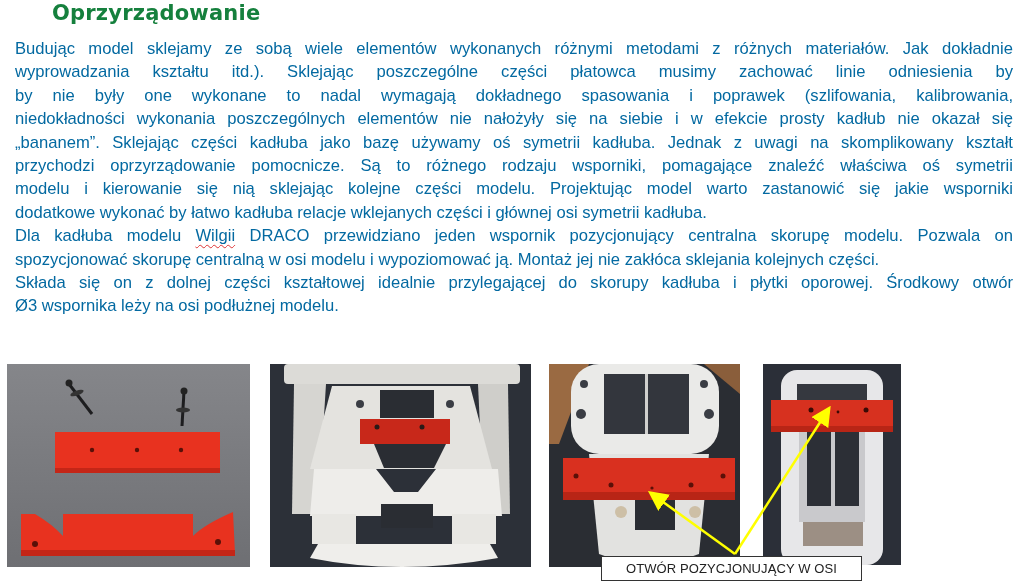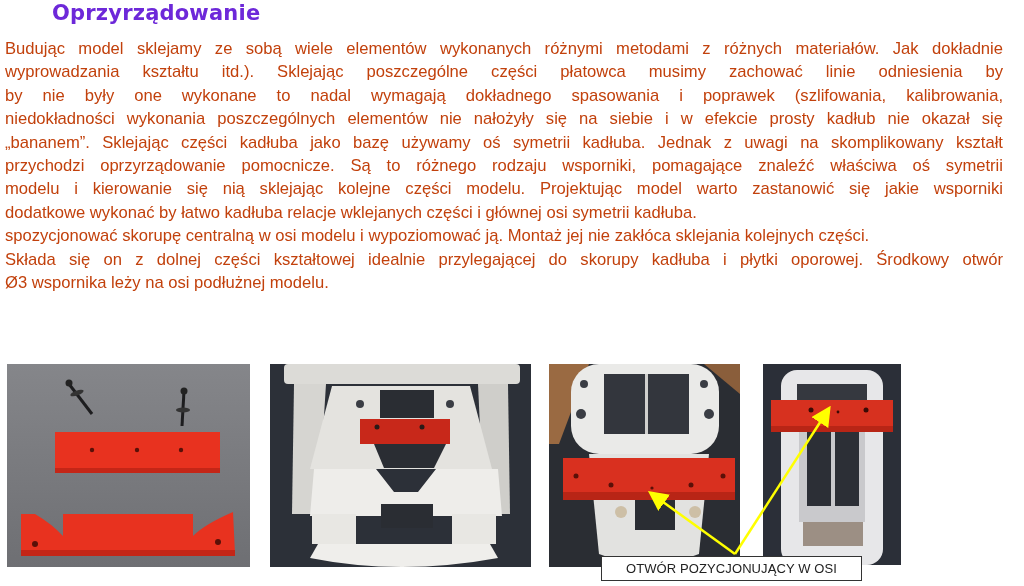--- a/index.html
+++ b/index.html
@@ -1,18 +1,18 @@
 <!DOCTYPE html>
 <html><head>
 <meta charset="utf-8">
 <style>
   html, body { margin:0; padding:0; background:#ffffff; }
   body { width:1024px; height:586px; position:relative; overflow:hidden; font-family:"Liberation Sans", "DejaVu Sans", sans-serif; color:#111; }
-  .title { position:absolute; left:52px; top:1px; font-family:"DejaVu Sans", sans-serif; font-weight:bold; font-size:21px; letter-spacing:0.2px; color:#6d28d9; }
-  .body-text { position:absolute; left:5px; top:37px; width:998px; font-family:"Liberation Sans", sans-serif; font-size:16.6px; line-height:23.4px; color:#c2410c; }
+  .title { position:absolute; left:52px; top:1px; font-family:"DejaVu Sans", sans-serif; font-weight:bold; font-size:21px; letter-spacing:0.2px; color:#15803d; }
+  .body-text { position:absolute; left:15px; top:37px; width:998px; font-family:"Liberation Sans", sans-serif; font-size:16.6px; line-height:23.4px; color:#0369a1; }
   .line { display:block; white-space:nowrap; text-align:justify; text-align-last:justify; }
   .line.last { text-align-last:left; }
   .squiggle { text-decoration: underline wavy #d33; text-decoration-thickness:1px; text-underline-offset:3px; }
   .photo { position:absolute; overflow:hidden; }
   #photo1 { left:7px; top:364px; width:243px; height:203px; background:#7b7c80; }
   #photo2 { left:270px; top:364px; width:261px; height:203px; background:#2c3038; }
   #photo3 { left:549px; top:364px; width:191px; height:203px; background:#2a2d33; }
   #photo4 { left:763px; top:364px; width:138px; height:201px; background:#2b2f38; }
   .callout { position:absolute; left:601px; top:556px; width:259px; height:23px; border:1px solid #333; background:#fff; font-family:"Liberation Sans", sans-serif; font-size:13px; text-align:center; line-height:23px; color:#222; letter-spacing:0.1px; }
   svg { display:block; }
@@ -25,20 +25,21 @@
 
 <div class="body-text">
   <span class="line">Budując model sklejamy ze sobą wiele elementów wykonanych różnymi metodami z różnych materiałów. Jak dokładnie</span>
   <span class="line">wyprowadzania kształtu itd.). Sklejając poszczególne części płatowca musimy zachować linie odniesienia by</span>
   <span class="line">by nie były one wykonane to nadal wymagają dokładnego spasowania i poprawek (szlifowania, kalibrowania,</span>
   <span class="line">niedokładności wykonania poszczególnych elementów nie nałożyły się na siebie i w efekcie prosty kadłub nie okazał się</span>
   <span class="line">„bananem”. Sklejając części kadłuba jako bazę używamy oś symetrii kadłuba. Jednak z uwagi na skomplikowany kształt</span>
   <span class="line">przychodzi oprzyrządowanie pomocnicze. Są to różnego rodzaju wsporniki, pomagające znaleźć właściwa oś symetrii</span>
   <span class="line">modelu i kierowanie się nią sklejając kolejne części modelu. Projektując model warto zastanowić się jakie wsporniki</span>
   <span class="line last">dodatkowe wykonać by łatwo kadłuba relacje wklejanych części i głównej osi symetrii kadłuba.</span>
+  <span class="line"><span>Dla kadłuba modelu </span><span class="squiggle">Wilgii</span><span> DRACO przewidziano jeden wspornik pozycjonujący centralna skorupę modelu. Pozwala on</span></span>
   <span class="line last">spozycjonować skorupę centralną w osi modelu i wypoziomować ją. Montaż jej nie zakłóca sklejania kolejnych części.</span>
   <span class="line">Składa się on z dolnej części kształtowej idealnie przylegającej do skorupy kadłuba i płytki oporowej. Środkowy otwór</span>
   <span class="line last">Ø3 wspornika leży na osi podłużnej modelu.</span>
 </div>
 
 <div class="photo" id="photo1">
   <svg width="243" height="203" viewBox="0 0 243 203">
     <defs>
       <linearGradient id="g1" x1="0" y1="0" x2="0" y2="1">
           <stop offset="0" stop-color="#85868a"></stop>

